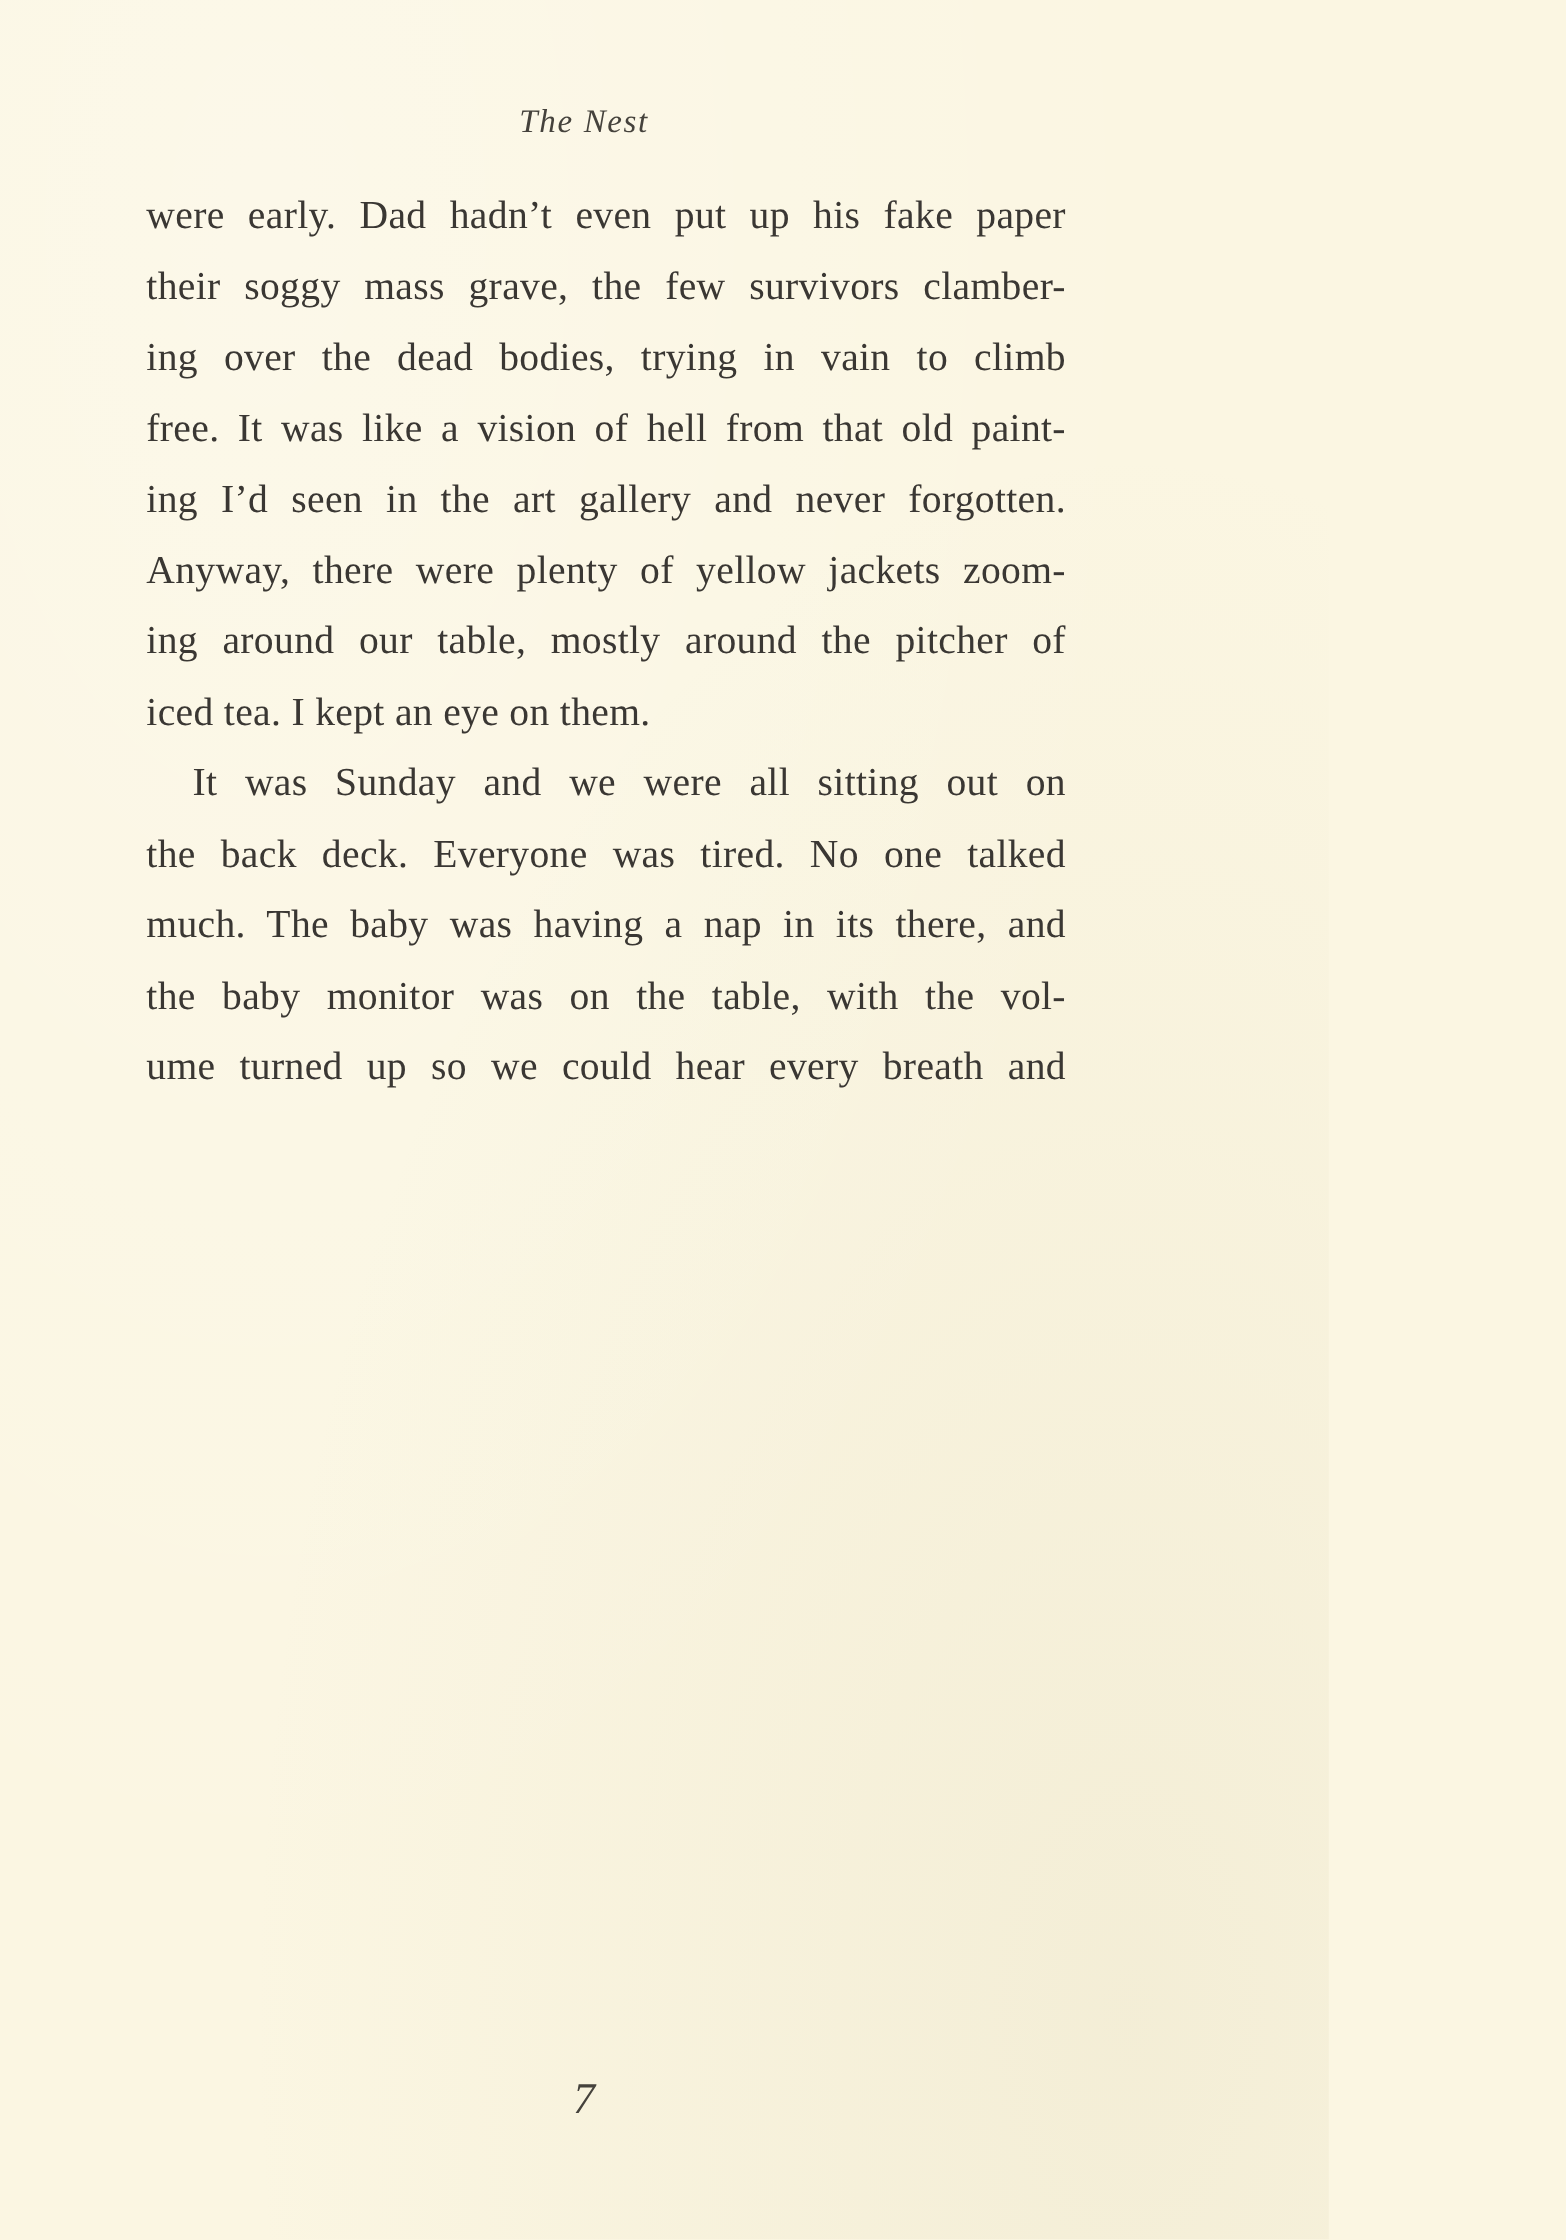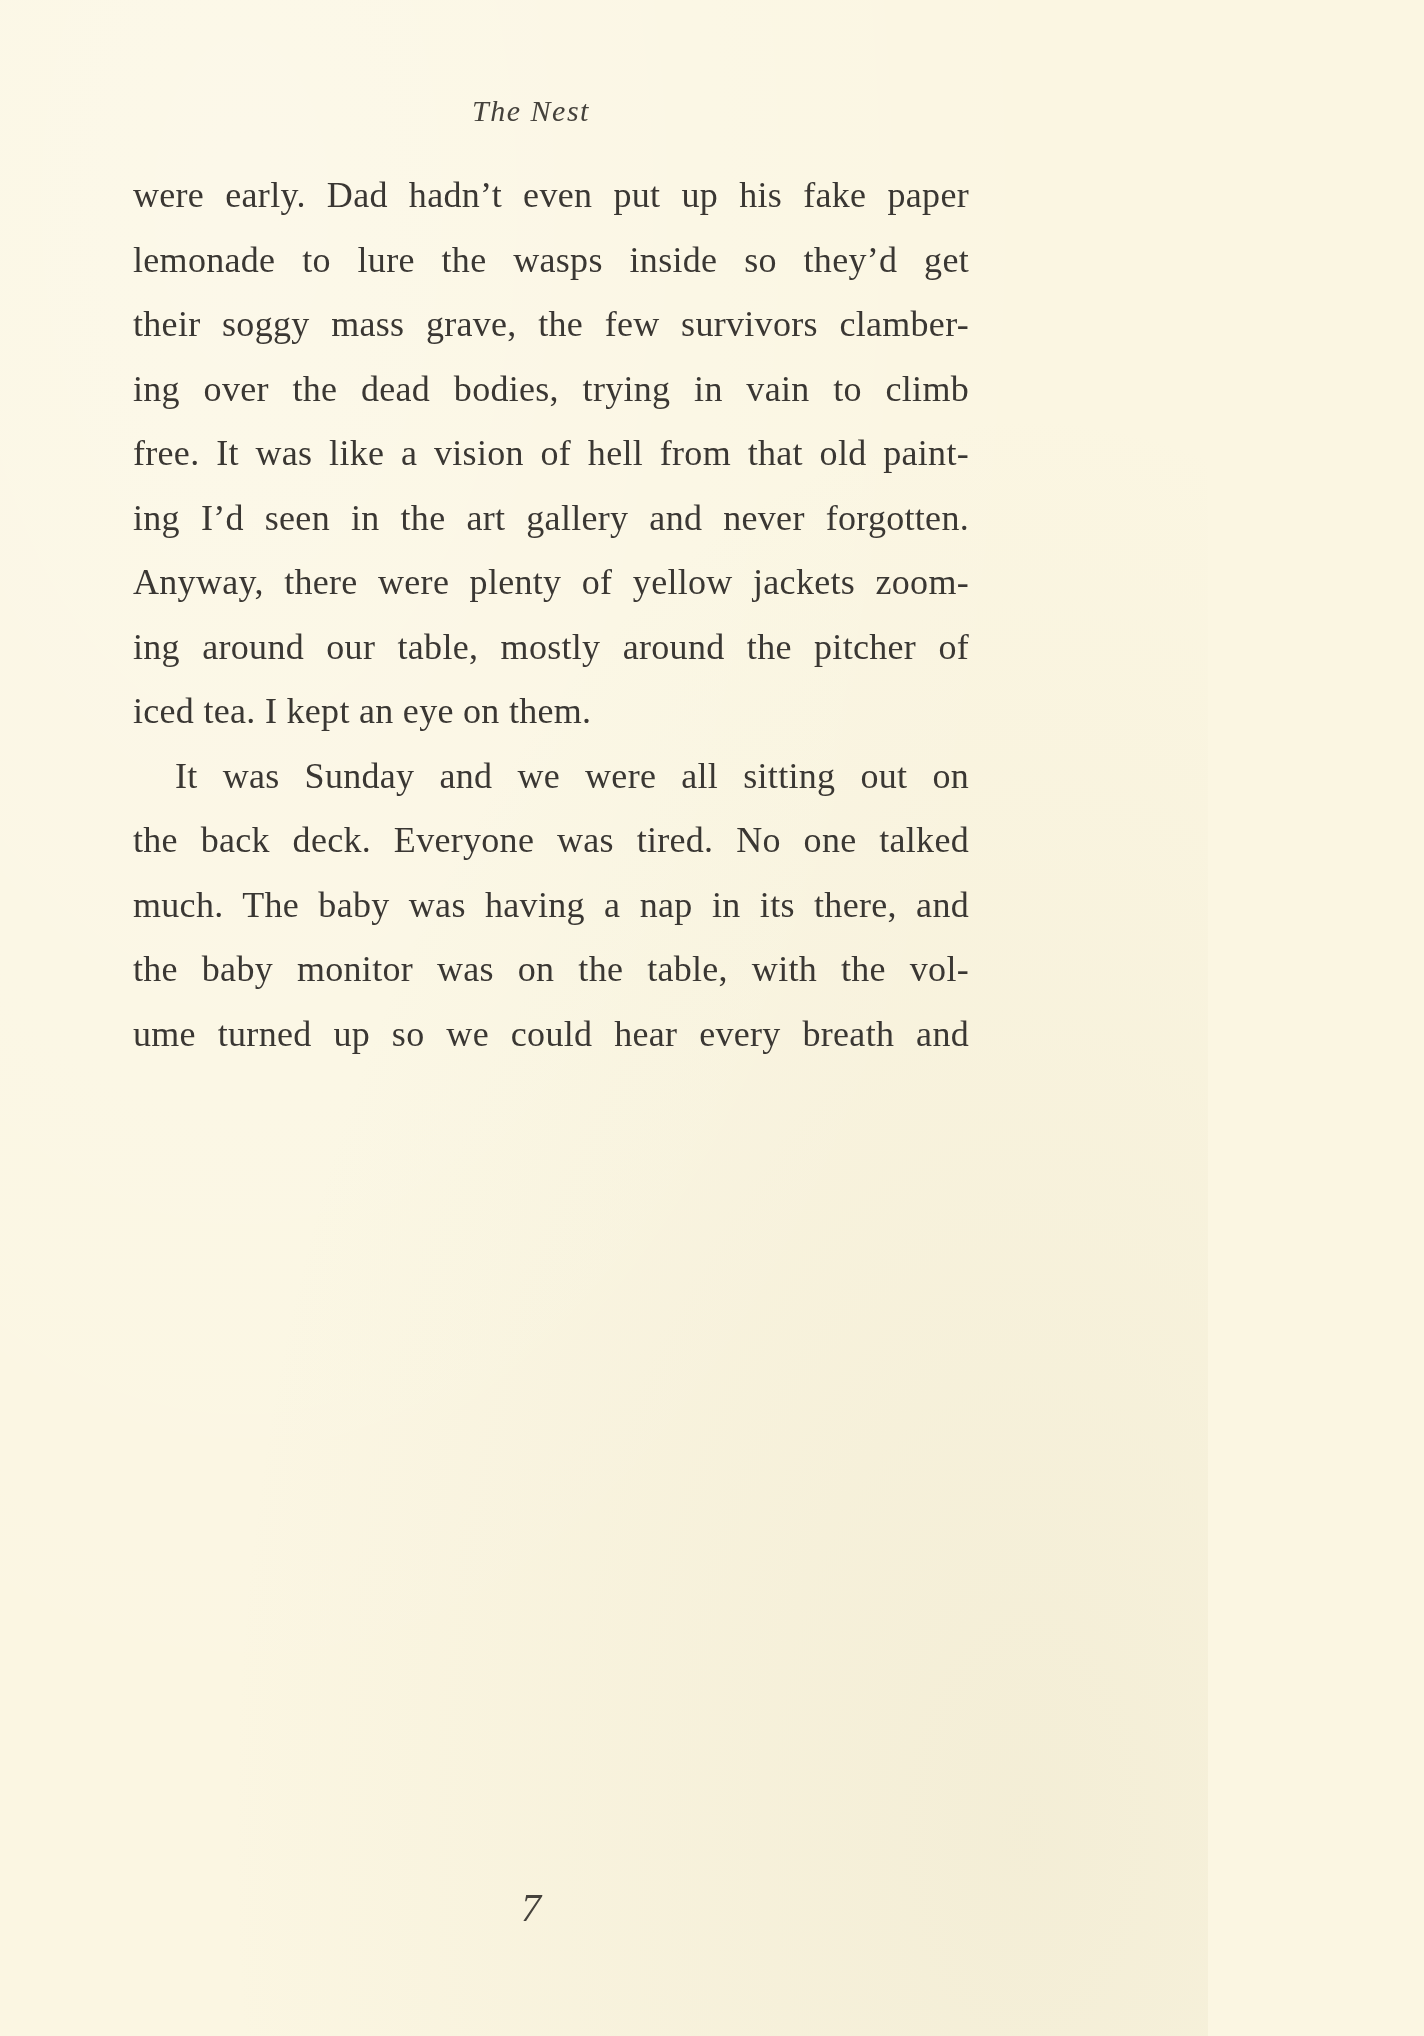--- a/index.html
+++ b/index.html
@@ -73,21 +73,20 @@
 </head>
 <body>
 
 <div class="book-page">
 
   <div class="running-head">The Nest</div>
 
   <div class="body-text">
 
     <div class="text-line">were early. Dad hadn’t even put up his fake paper</div>
-    <div class="text-line">lemonade to lure the wasps inside so they’d get</div>
     <div class="text-line">their soggy mass grave, the few survivors clamber-</div>
     <div class="text-line">ing over the dead bodies, trying in vain to climb</div>
     <div class="text-line">free. It was like a vision of hell from that old paint-</div>
     <div class="text-line">ing I’d seen in the art gallery and never forgotten.</div>
     <div class="text-line">Anyway, there were plenty of yellow jackets zoom-</div>
     <div class="text-line">ing around our table, mostly around the pitcher of</div>
     <div class="text-line last">iced tea. I kept an eye on them.</div>
 
     <div class="text-line indent">It was Sunday and we were all sitting out on</div>
     <div class="text-line">the back deck. Everyone was tired. No one talked</div>

